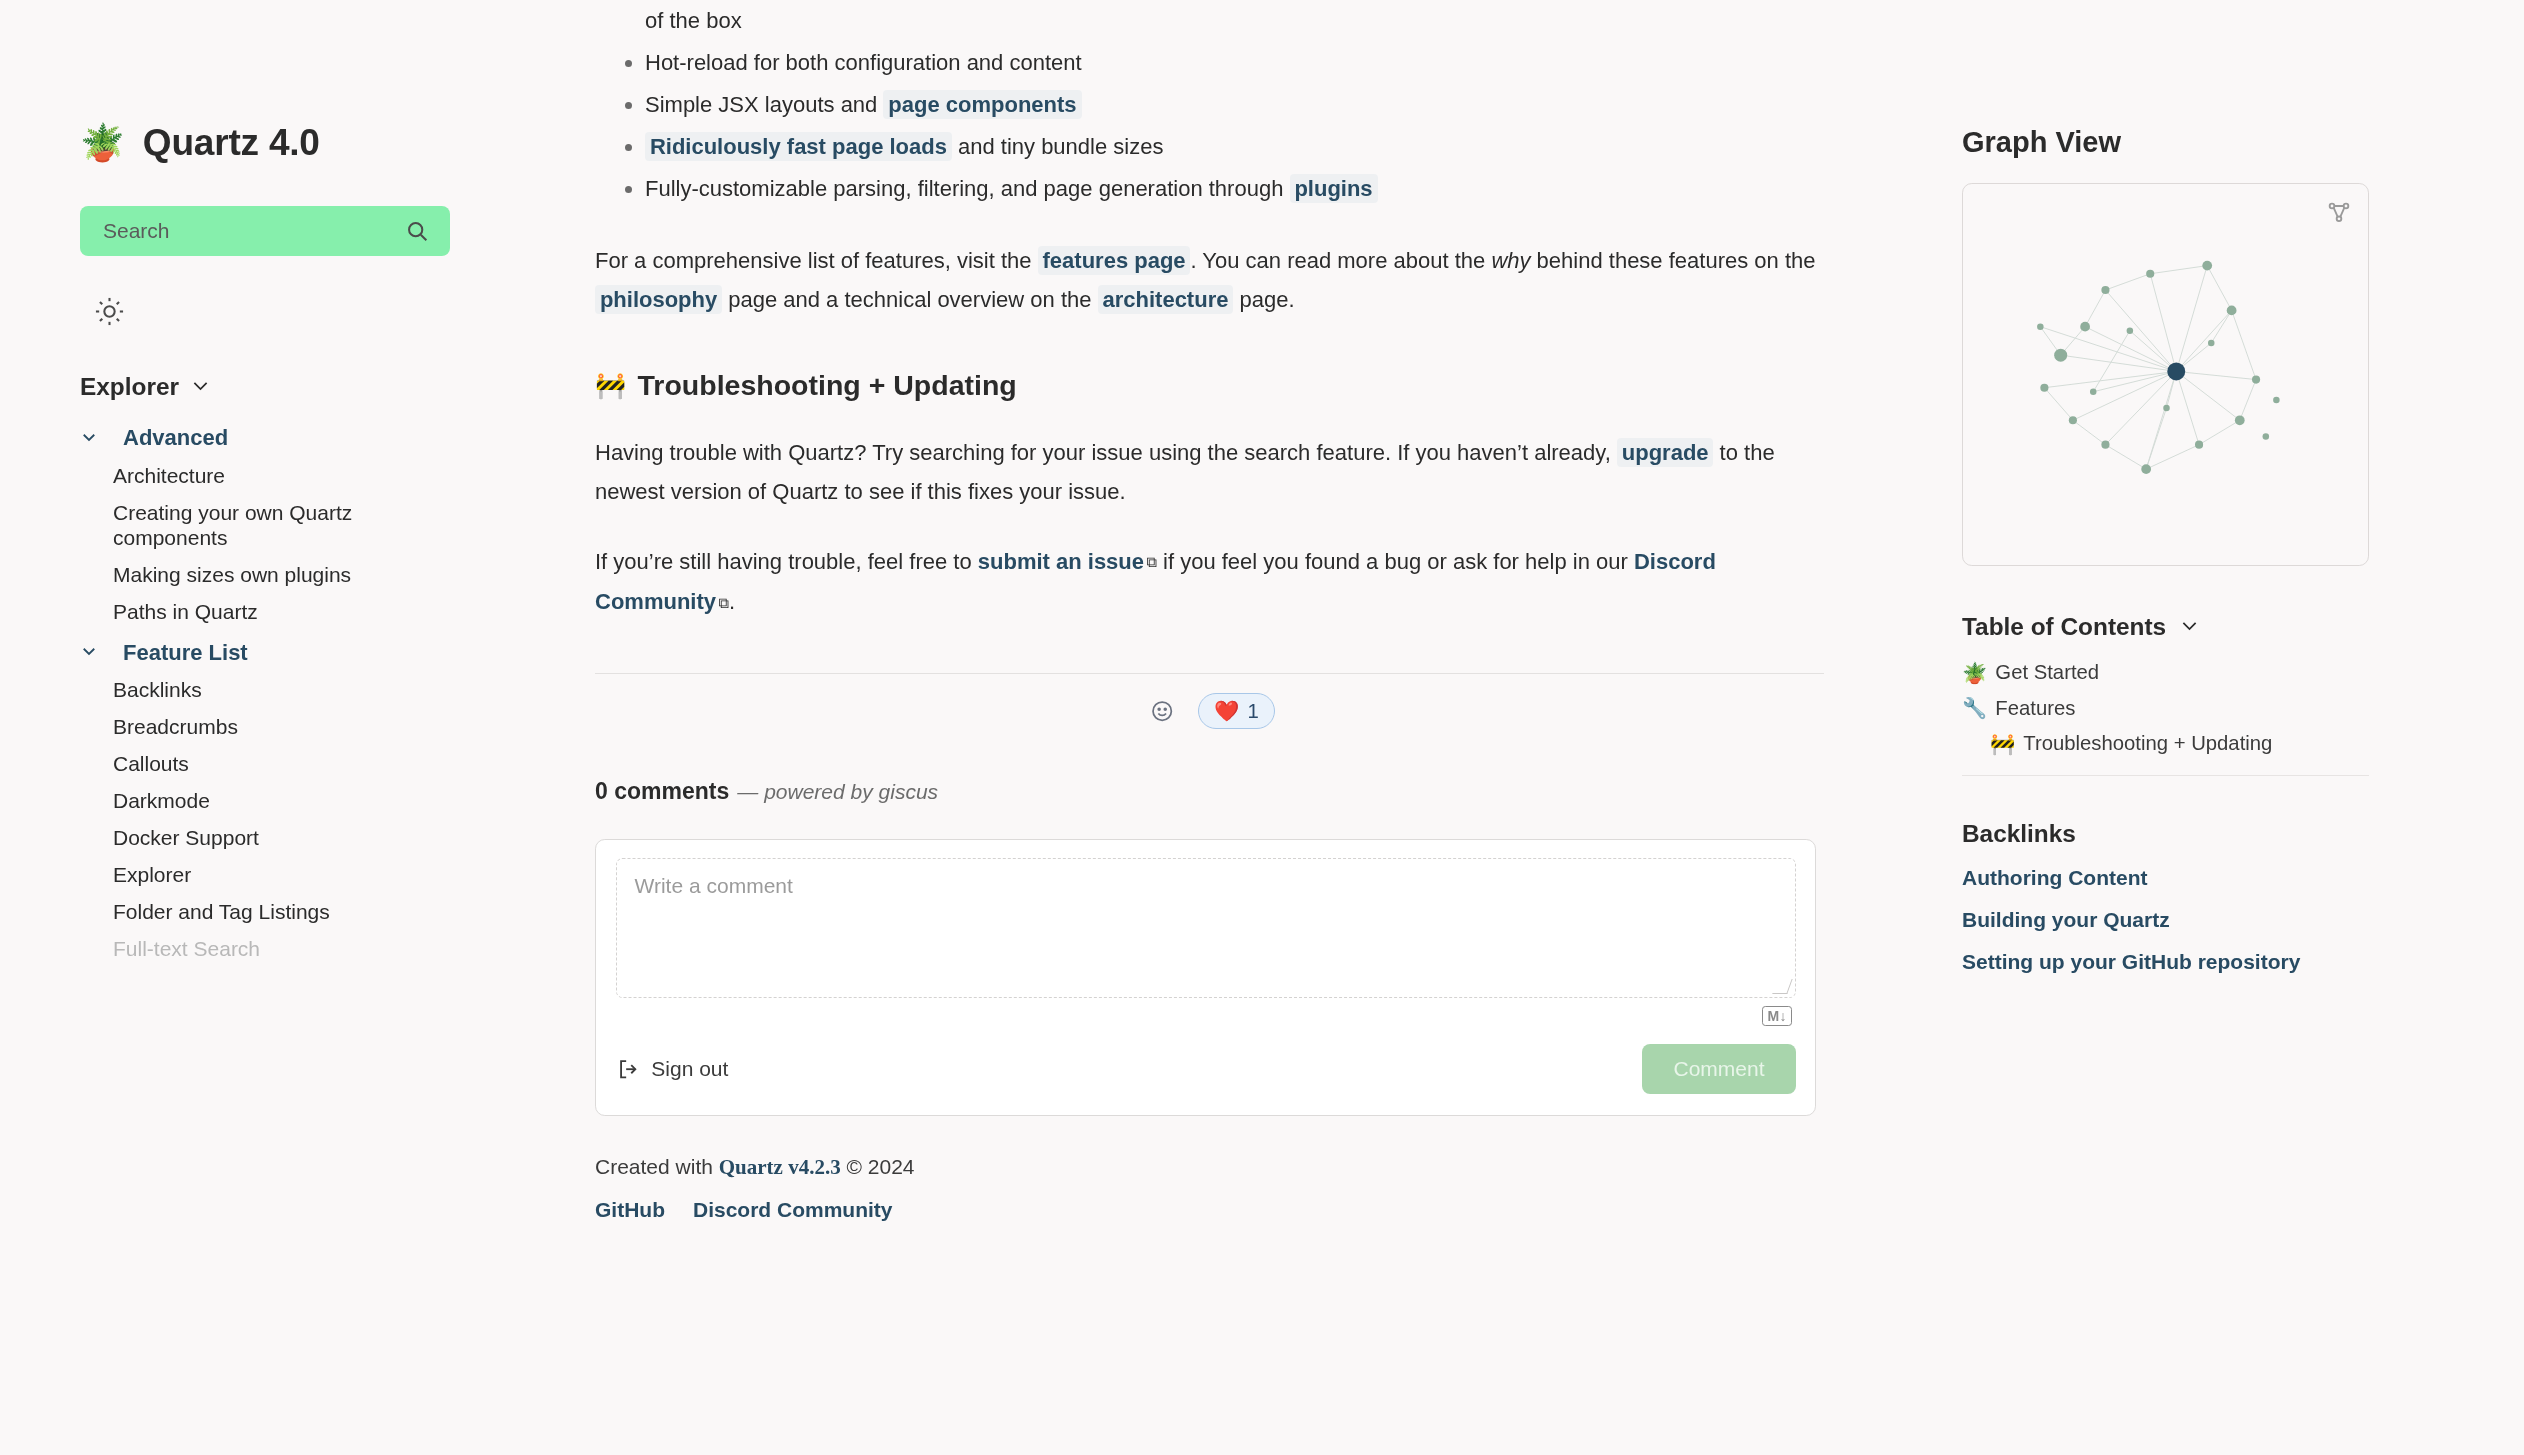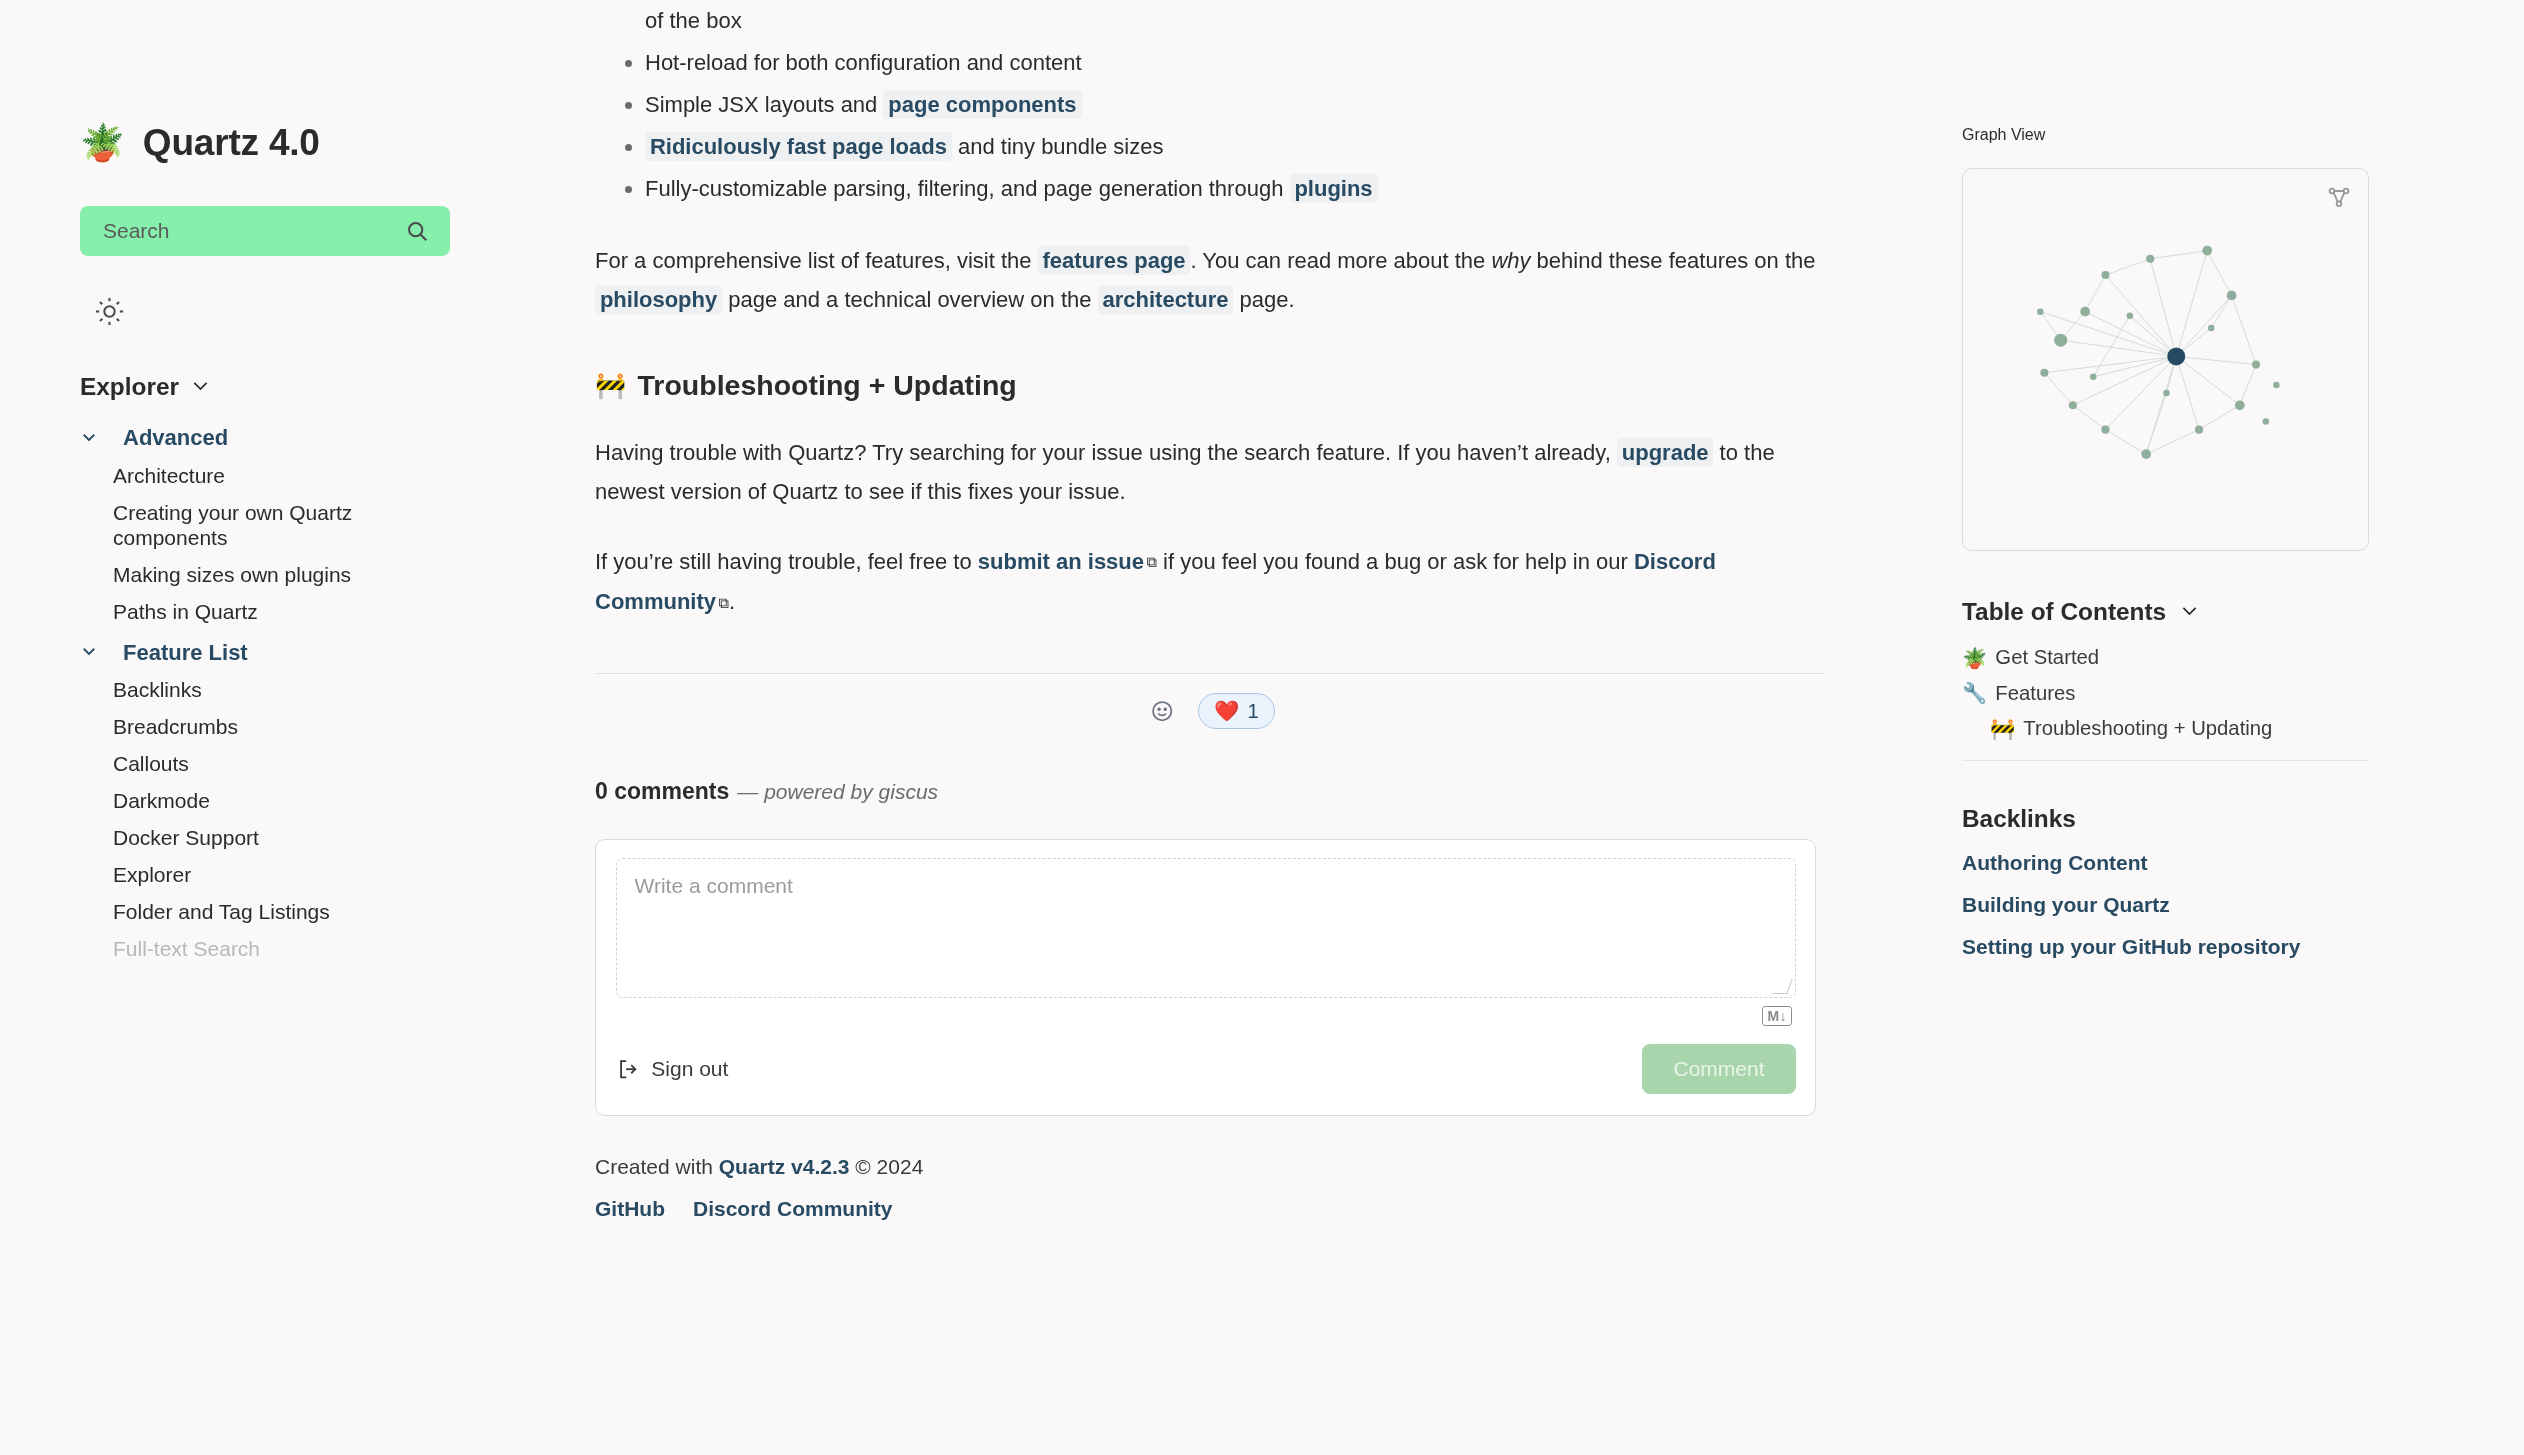--- a/index.html
+++ b/index.html
@@ -281,40 +281,40 @@
     height: 50px;
     padding: 12px 31px;
     cursor: pointer;
     font-family: "Liberation Sans", sans-serif;
   }
   .footer {
     margin-top: 39px;
     font-size: 21px;
     color: #3b3b3b;
   }
-  .footer .q { color: #284b63; font-weight: bold; }
+  .footer .q { color: #284b63; font-weight: bold; font-family: Liberation Serif, serif; }
   .footer-links {
     margin-top: 18px;
     display: flex; gap: 28px;
   }
   .footer-links a {
     color: #284b63;
     font-weight: bold;
     text-decoration: none;
     cursor: pointer;
   }
 
   
   .sidebar-right {
     flex: 1 1 auto;
     padding: 126px 0 0 65px;
   }
   .rs-title {
-    font-size: 16px;
-    font-weight: normal;
+    font-size: 29px;
+    font-weight: bold;
     margin-bottom: 24.4px;
   }
   .graph-box {
     width: 407px;
     height: 383px;
     border: 0.8px solid #ddd9d8;
     border-radius: 9.8px;
     background: #faf8f8;
     position: relative;
     overflow: hidden;

